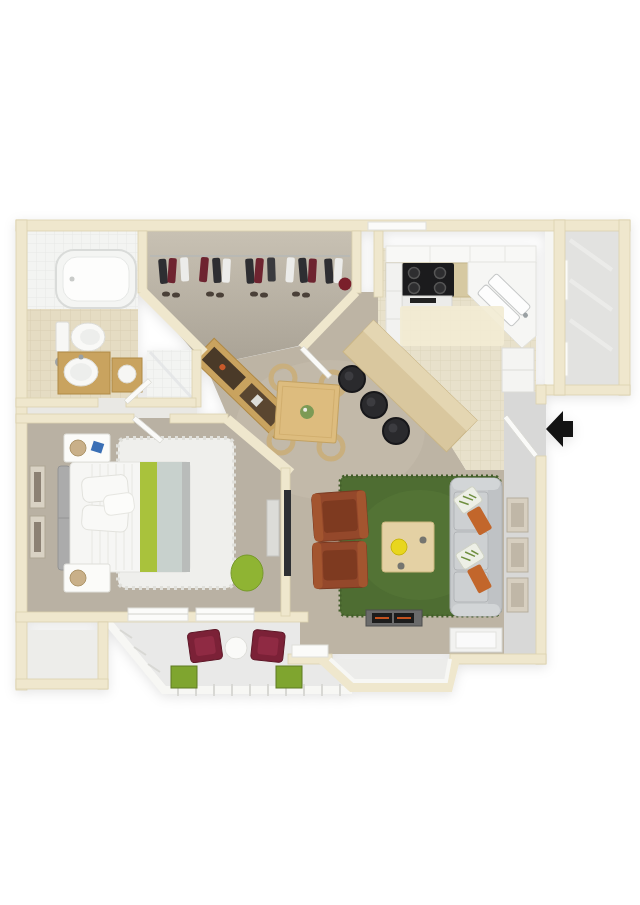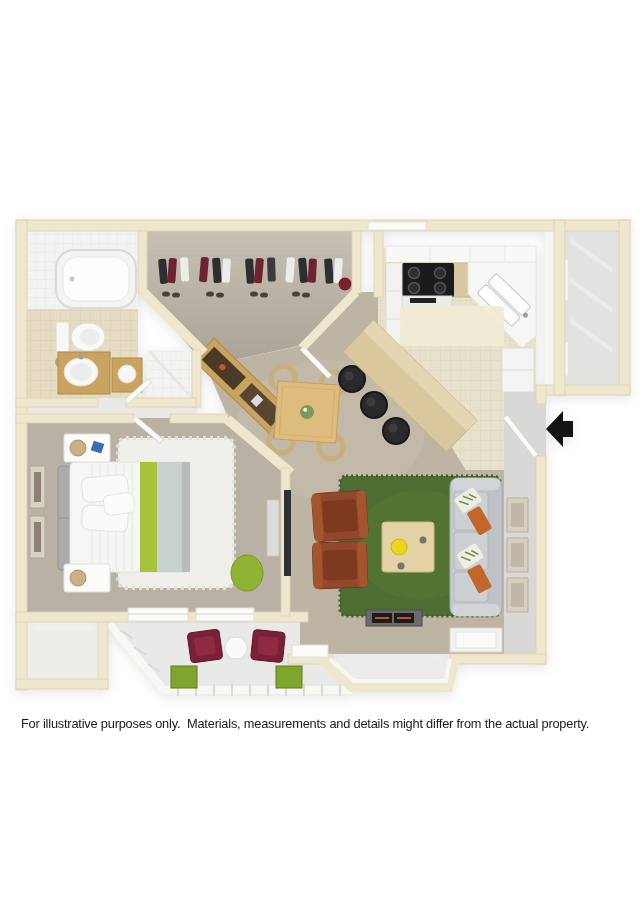--- a/index.html
+++ b/index.html
@@ -330,14 +330,13 @@
     <g transform="translate(536,456) rotate(-128)">
           <rect class="doorleaf" x="0" y="-2.5" width="50" height="5"></rect>
         </g>
   </g>
 
   <rect x="284" y="490" width="7" height="86" fill="#2E3033"></rect>
 
   <polygon points="546,429 563,411 563,421 573,421 573,437 563,437 563,447" fill="#141414"></polygon>
 </svg>
 
-<div class="disclaimer">For illustrative purposes only.  Materials, measurements and details might differ from the actual property.</div>
 </div>
 
 </body></html>

